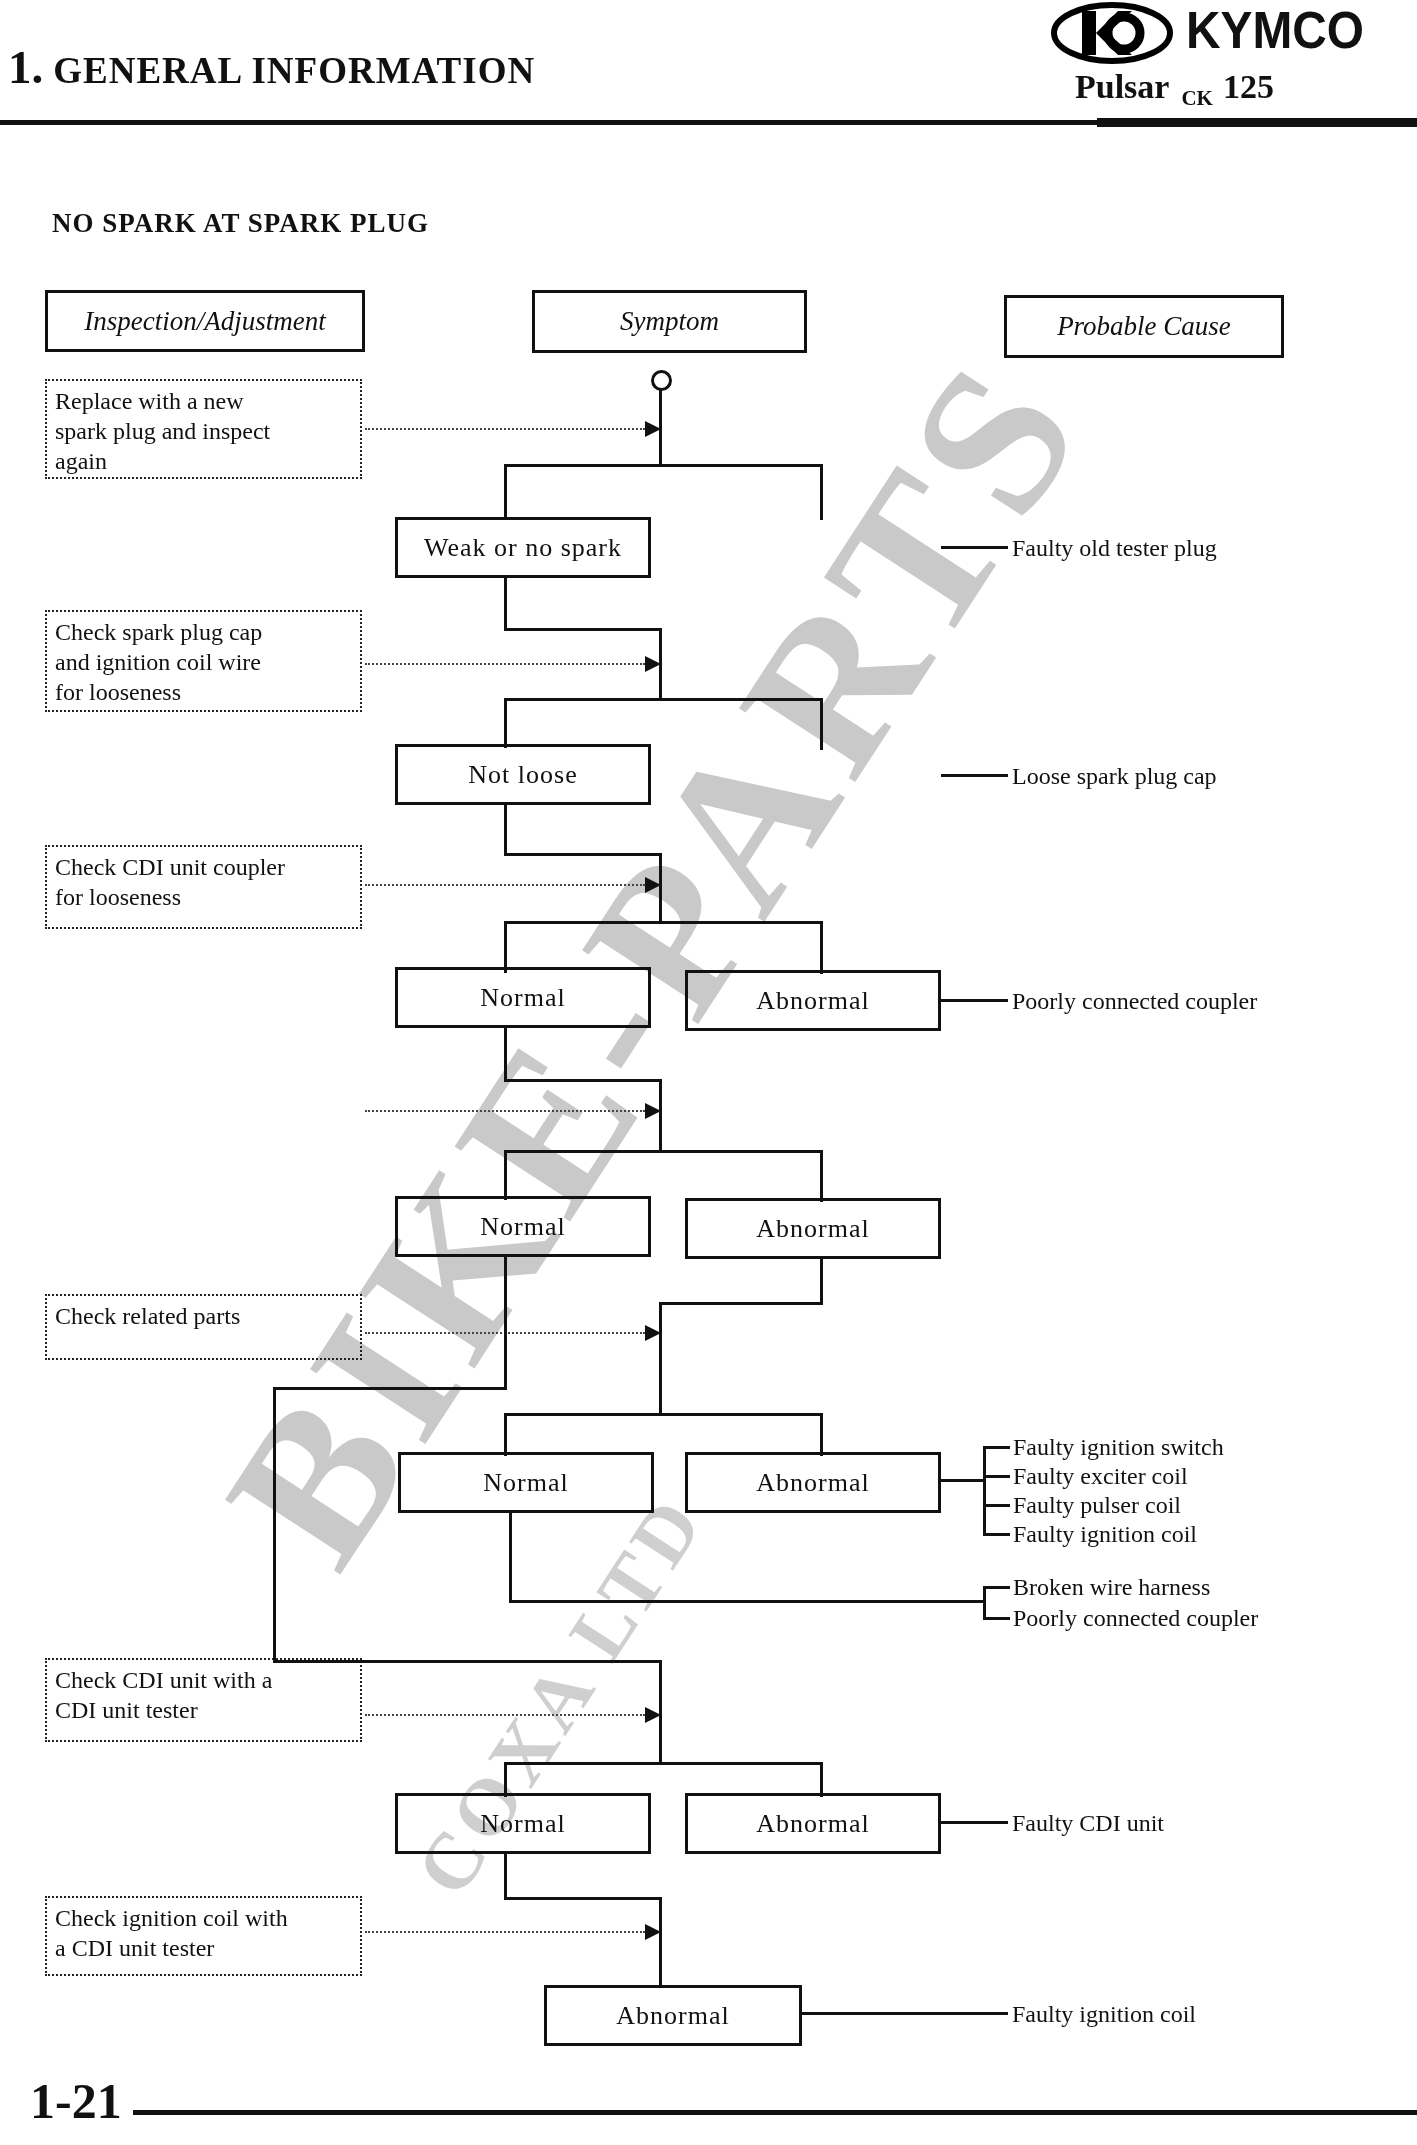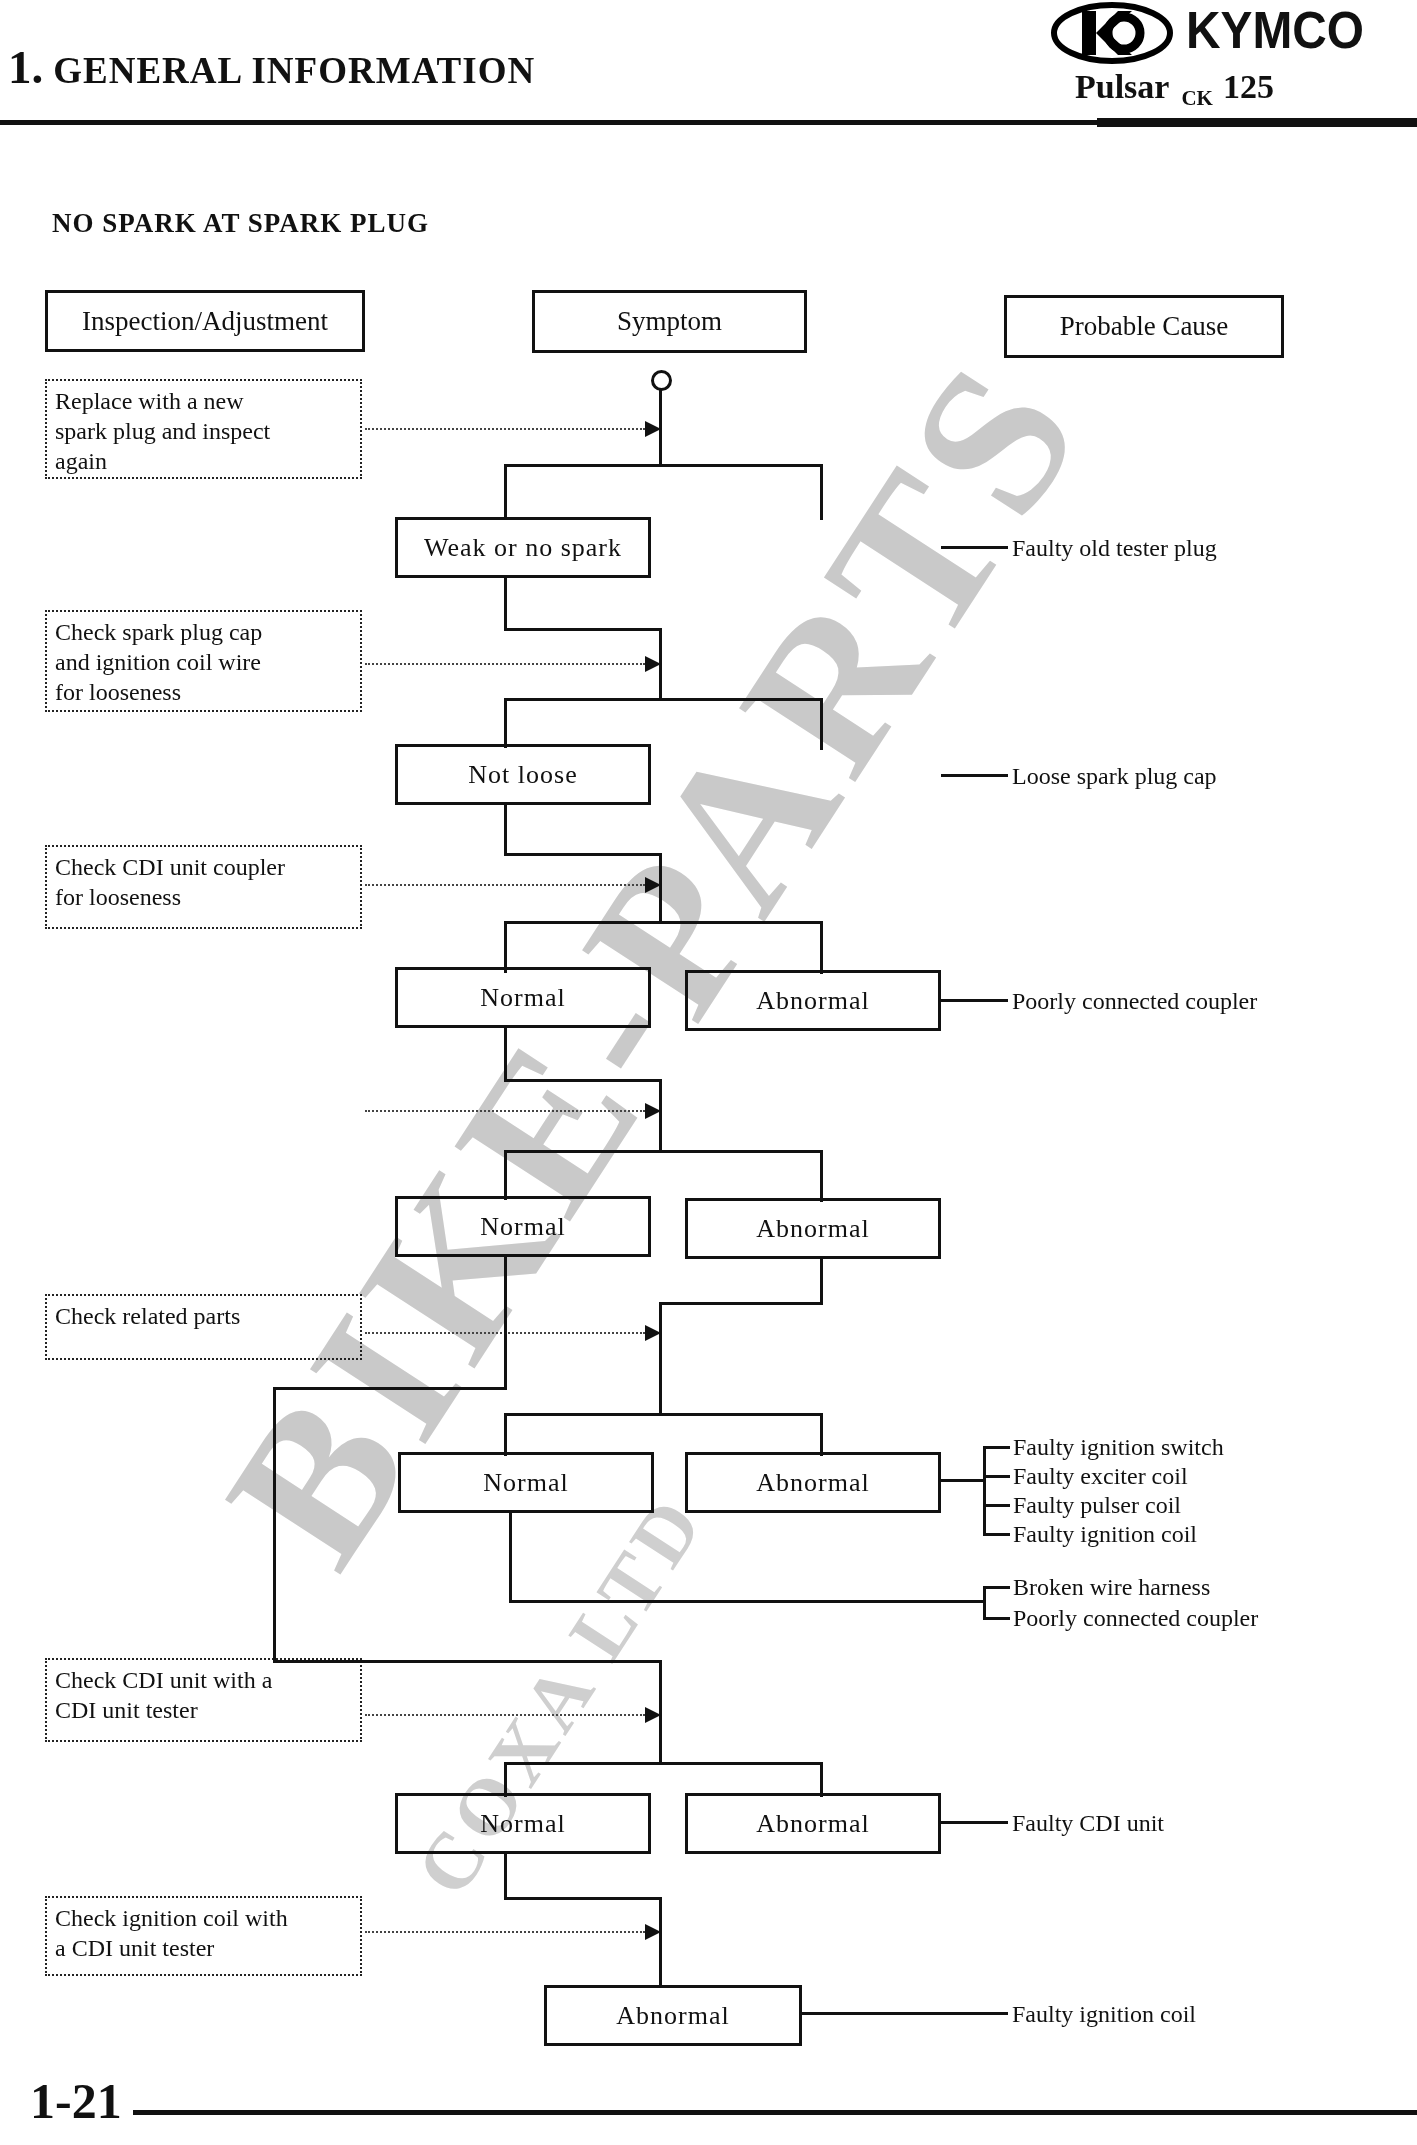--- a/index.html
+++ b/index.html
@@ -15,21 +15,21 @@
            font-size:210px;letter-spacing:12px;color:#c9c9c9;}
   #wm-sub{left:210px;top:1640px;width:700px;height:110px;transform:rotate(-57deg);
           font-size:80px;letter-spacing:6px;color:#cfcfcf;}
   
   .hline{position:absolute;height:3px;background:#111;}
   .vline{position:absolute;width:3px;background:#111;}
   
   .fbox{position:absolute;border:3px solid #111;display:flex;align-items:center;justify-content:center;
         font-size:26px;letter-spacing:1px;background:transparent;white-space:nowrap;}
   .colbox{position:absolute;border:3px solid #111;display:flex;align-items:center;justify-content:center;
-        font-size:27px;background:transparent;white-space:nowrap;}
+        font-size:27px;background:transparent;white-space:nowrap;font-style:italic;}
   .dbox{position:absolute;border:2px dotted #222;box-sizing:border-box;padding:5px 8px;
         font-size:24px;line-height:1.25;white-space:pre-line;background:transparent;}
   
   .darrow{position:absolute;width:280px;border-top:2px dotted #444;}
   .darrow::after{content:"";position:absolute;right:-16px;top:-9px;width:0;height:0;
         border-left:16px solid #111;border-top:8px solid transparent;border-bottom:8px solid transparent;}
   
   .cause{position:absolute;font-size:24px;white-space:nowrap;transform:translateY(-50%);}
   
   #start-circle{position:absolute;left:651px;top:370px;width:15px;height:15px;border:3px solid #111;

